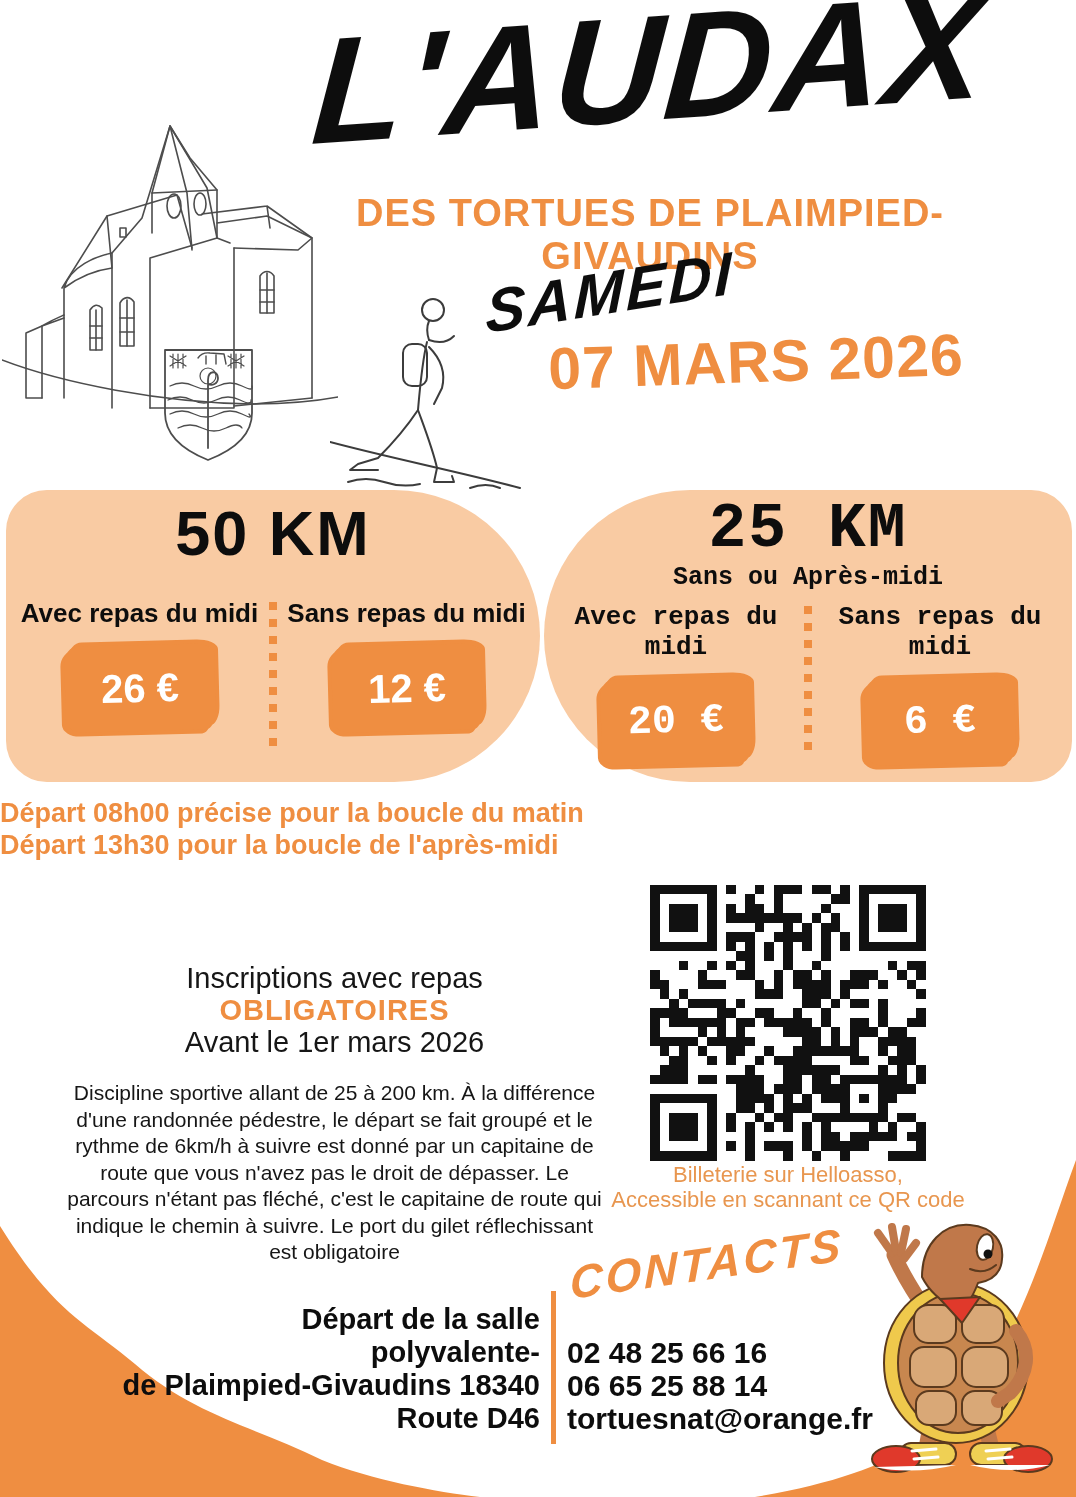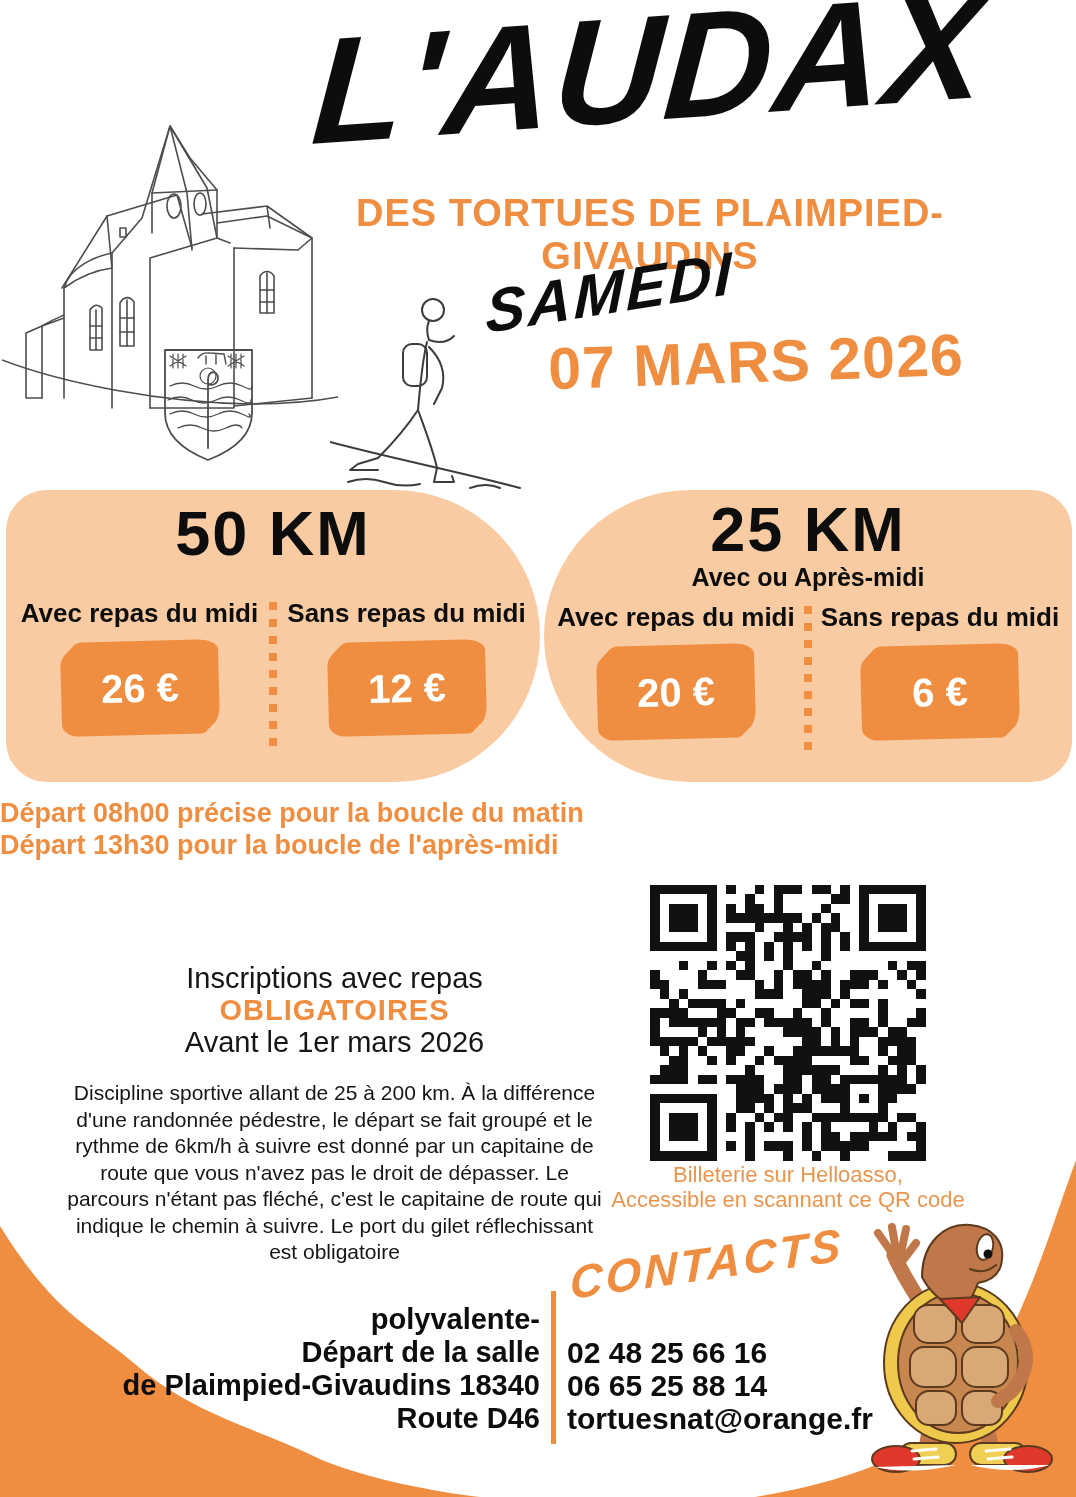--- a/index.html
+++ b/index.html
@@ -13,21 +13,21 @@
   .sub-title{left:300px;top:192px;width:700px;text-align:center;font-size:38px;font-weight:900;
              letter-spacing:1px;color:var(--accent);}
   .day-title{left:400px;top:258px;width:420px;text-align:center;font-size:60px;font-weight:900;
              font-style:italic;transform:rotate(-9deg) skewX(-10deg);color:#0d0d0d;letter-spacing:3px;}
   .date-title{left:468px;top:328px;width:576px;text-align:center;font-size:59px;font-weight:900;
               color:var(--accent);transform:rotate(-2deg);letter-spacing:1px;}
 
   
   .panel{top:490px;height:292px;background:var(--panel);}
   .panel-left{left:6px;width:534px;border-radius:42px 150px 150px 42px;}
-  .panel-right{left:544px;width:528px;border-radius:150px 42px 42px 150px;}
+  .panel-right{left:544px;width:528px;border-radius:150px 42px 42px 150px;font-family:Liberation Mono, monospace;}
   .distance{margin-top:12px;text-align:center;font-size:63px;font-weight:900;letter-spacing:2px;line-height:1.0;}
   .panel-note{text-align:center;font-size:25px;font-weight:800;margin-top:2px;}
   .options{position:absolute;left:0;top:108px;width:100%;display:flex;}
   .option{flex:1;text-align:center;}
   .option-label{font-size:26px;font-weight:800;}
   .price-patch{width:150px;height:86px;margin:16px auto 0;display:flex;align-items:center;justify-content:center;
                background:var(--accent);color:#fff;font-size:40px;font-weight:800;
                border-radius:14px 22px 10px 18px / 16px 10px 20px 12px;transform:rotate(-1.5deg);
                box-shadow:4px -4px 0 0 var(--accent), -4px 4px 0 0 var(--accent);}
   .dotted-divider{position:absolute;left:calc(50% - 4px);top:112px;width:8px;height:144px;
@@ -139,21 +139,21 @@
       <div class="option">
         <div class="option-label">Sans repas du midi</div>
         <div class="price-patch">12 €</div>
       </div>
     </div>
     <div class="dotted-divider"></div>
   </div>
 
   <div class="abs panel panel-right">
     <div class="distance" style="margin-top:8px;">25 KM</div>
-    <div class="panel-note">Avec ou Après-midi</div>
+    <div class="panel-note">Sans ou Après-midi</div>
     <div class="options" style="top:112px;">
       <div class="option">
         <div class="option-label">Avec repas du midi</div>
         <div class="price-patch">20 €</div>
       </div>
       <div class="option">
         <div class="option-label">Sans repas du midi</div>
         <div class="price-patch">6 €</div>
       </div>
     </div>
@@ -612,22 +612,22 @@
 
   <svg class="abs" style="left:0;top:1226px;" width="500" height="271" viewBox="0 0 500 271">
     <path d="M0,0 C55,88 85,96 135,138 C195,190 258,202 322,234 C372,254 436,266 480,271 L0,271 Z" fill="var(--accent)"></path>
   </svg>
 
   <svg class="abs" style="left:740px;top:1155px;" width="336" height="342" viewBox="0 0 336 342">
     <path d="M336,5 C312,70 296,130 256,205 C221,272 160,318 15,342 L336,342 Z" fill="var(--accent)"></path>
   </svg>
 
   <div class="abs address">
+    <div>Départ de la salle</div>
     <div>polyvalente-</div>
-    <div>Départ de la salle</div>
     <div>de Plaimpied-Givaudins 18340</div>
     <div>Route D46</div>
   </div>
   <div class="abs v-divider"></div>
   <div class="abs contacts-title">CONTACTS</div>
   <div class="abs contact-lines">
     <div>02 48 25 66 16</div>
     <div>06 65 25 88 14</div>
     <div>tortuesnat@orange.fr</div>
   </div>

